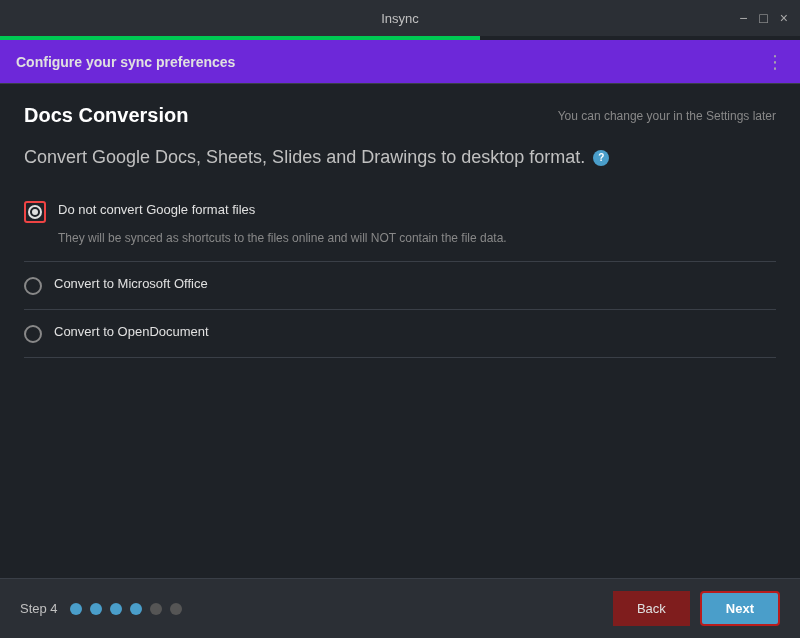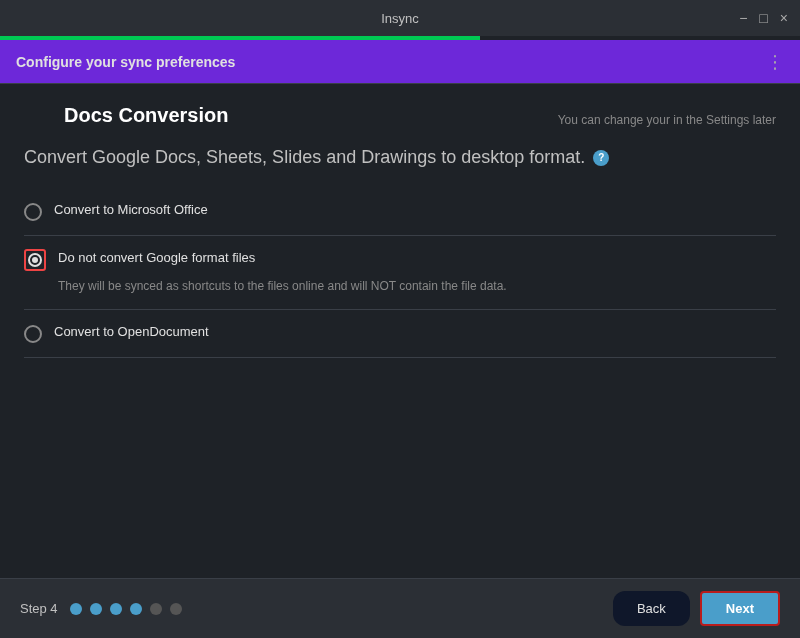--- a/index.html
+++ b/index.html
@@ -84,24 +84,23 @@
     .main-content {
       flex: 1;
       padding: 20px 24px;
       display: flex;
       flex-direction: column;
       overflow: hidden;
     }
 
     .page-title-row {
       display: flex;
-      align-items: flex-end;
+      align-items: center;
       justify-content: space-between;
       margin-bottom: 20px;
-      margin-left: 40px;
     }
     .page-title {
       font-size: 20px;
       font-weight: 600;
       color: #ffffff;
     }
     .settings-hint {
       font-size: 12px;
       color: #888;
     }
@@ -237,25 +236,25 @@
     .step-dot.inactive {
       background: #555;
     }
 
     .footer-buttons {
       display: flex;
       gap: 10px;
     }
 
     .btn-back {
-      background: #0f172a;
+      background: #7f1d1d;
       color: #e0e0e0;
       border: none;
       padding: 8px 24px;
-      border-radius: 12px;
+      border-radius: 0;
       font-size: 13px;
       cursor: pointer;
     }
 
     .btn-next {
       background: #4a9eca;
       color: #ffffff;
       border: 2px solid #b91c1c;
       padding: 8px 24px;
       border-radius: 4px;
@@ -290,43 +289,43 @@
     <span class="page-title">Docs Conversion</span>
     <span class="settings-hint">You can change your in the Settings later</span>
   </div>
 
   <div class="description-row">
     <span class="description-text">Convert Google Docs, Sheets, Slides and Drawings to desktop format.</span>
     <span class="help-icon">?</span>
   </div>
 
   <div class="options-container">
-
-    <div class="option-item">
-      <div class="option-header">
-        <div class="radio-outer"></div>
-        <span class="option-label">Convert to Microsoft Office</span>
-      </div>
-    </div>
 
     <div class="option-item">
       <div class="option-header">
         <div class="radio-selected-box">
           <div class="radio-selected-inner">
             <div class="radio-selected-dot"></div>
           </div>
         </div>
         <span class="option-label">Do not convert Google format files</span>
       </div>
       <div class="option-sublabel">They will be synced as shortcuts to the files online and will NOT contain the file data.</div>
     </div>
 
     <div class="option-item">
       <div class="option-header">
         <div class="radio-outer"></div>
+        <span class="option-label">Convert to Microsoft Office</span>
+      </div>
+    </div>
+
+    <div class="option-item">
+      <div class="option-header">
+        <div class="radio-outer"></div>
         <span class="option-label">Convert to OpenDocument</span>
       </div>
     </div>
 
   </div>
 </div>
 
 <div class="footer">
   <div class="step-indicator">
     <span class="step-label">Step 4</span>

